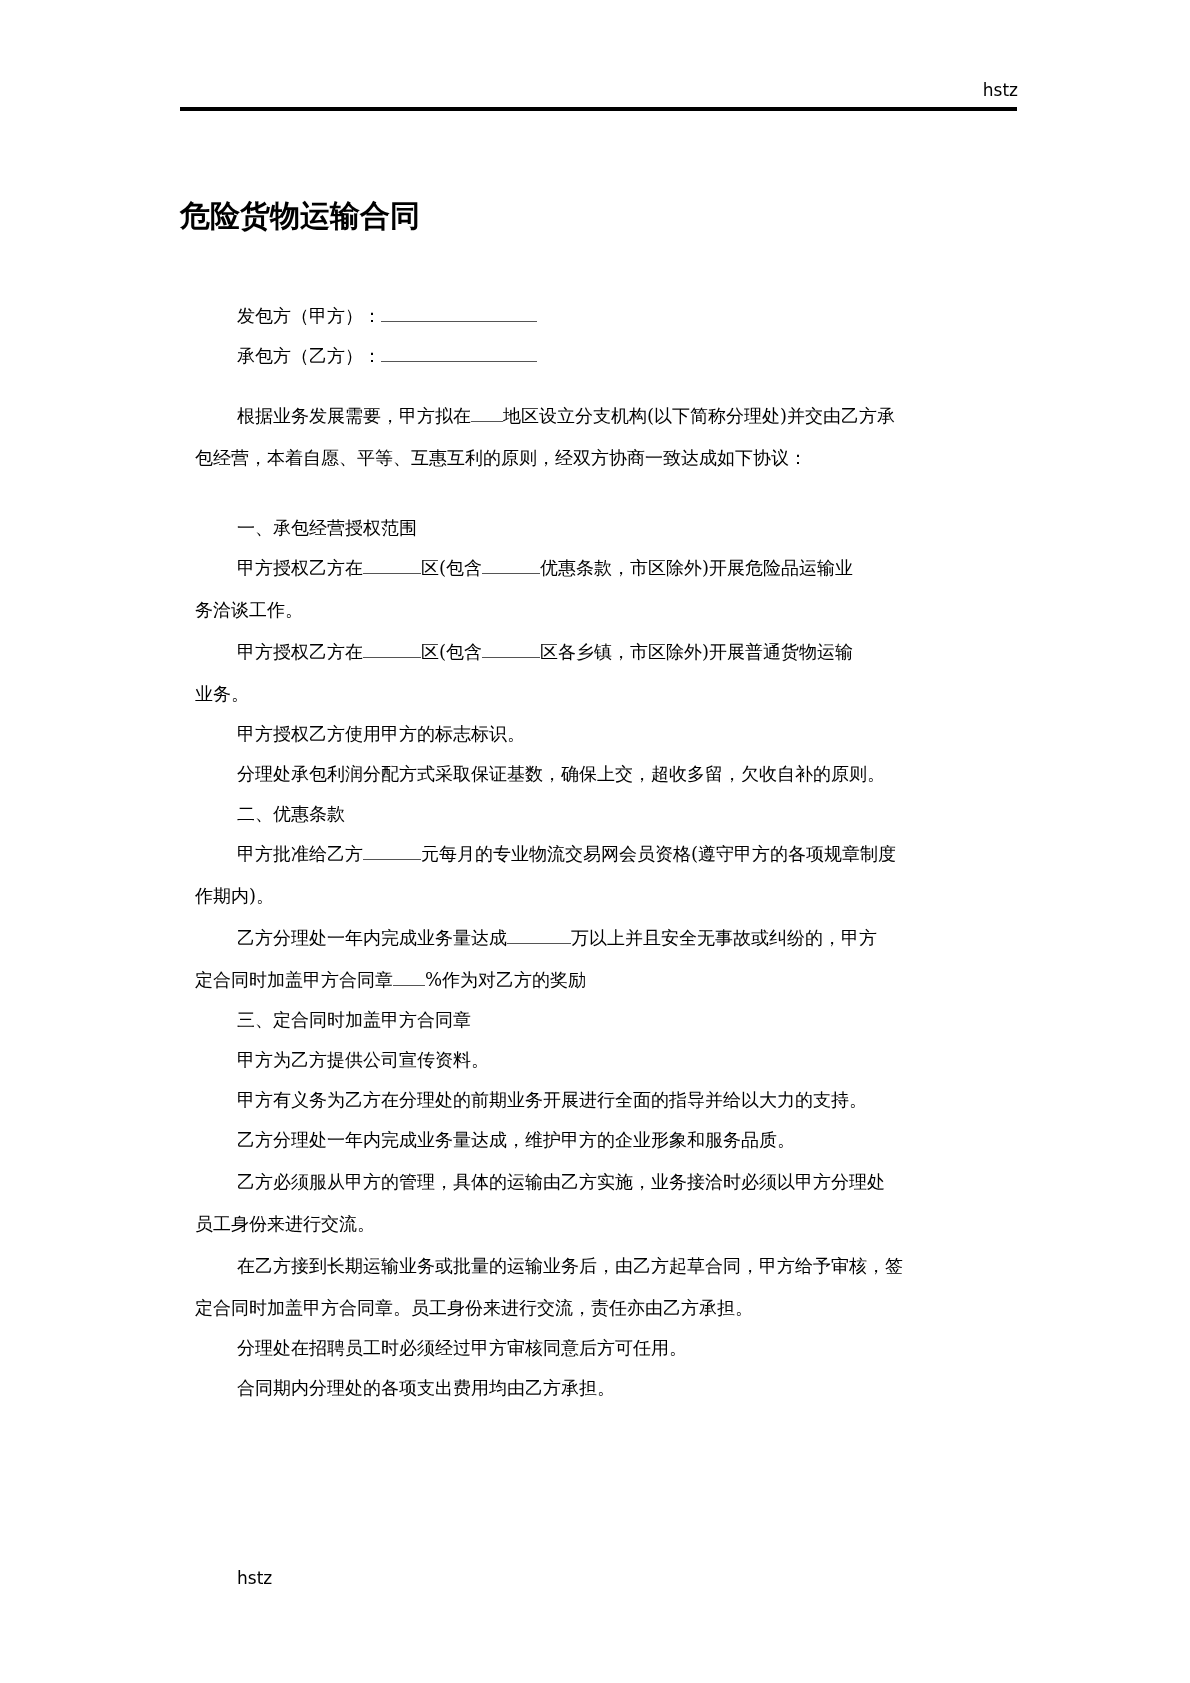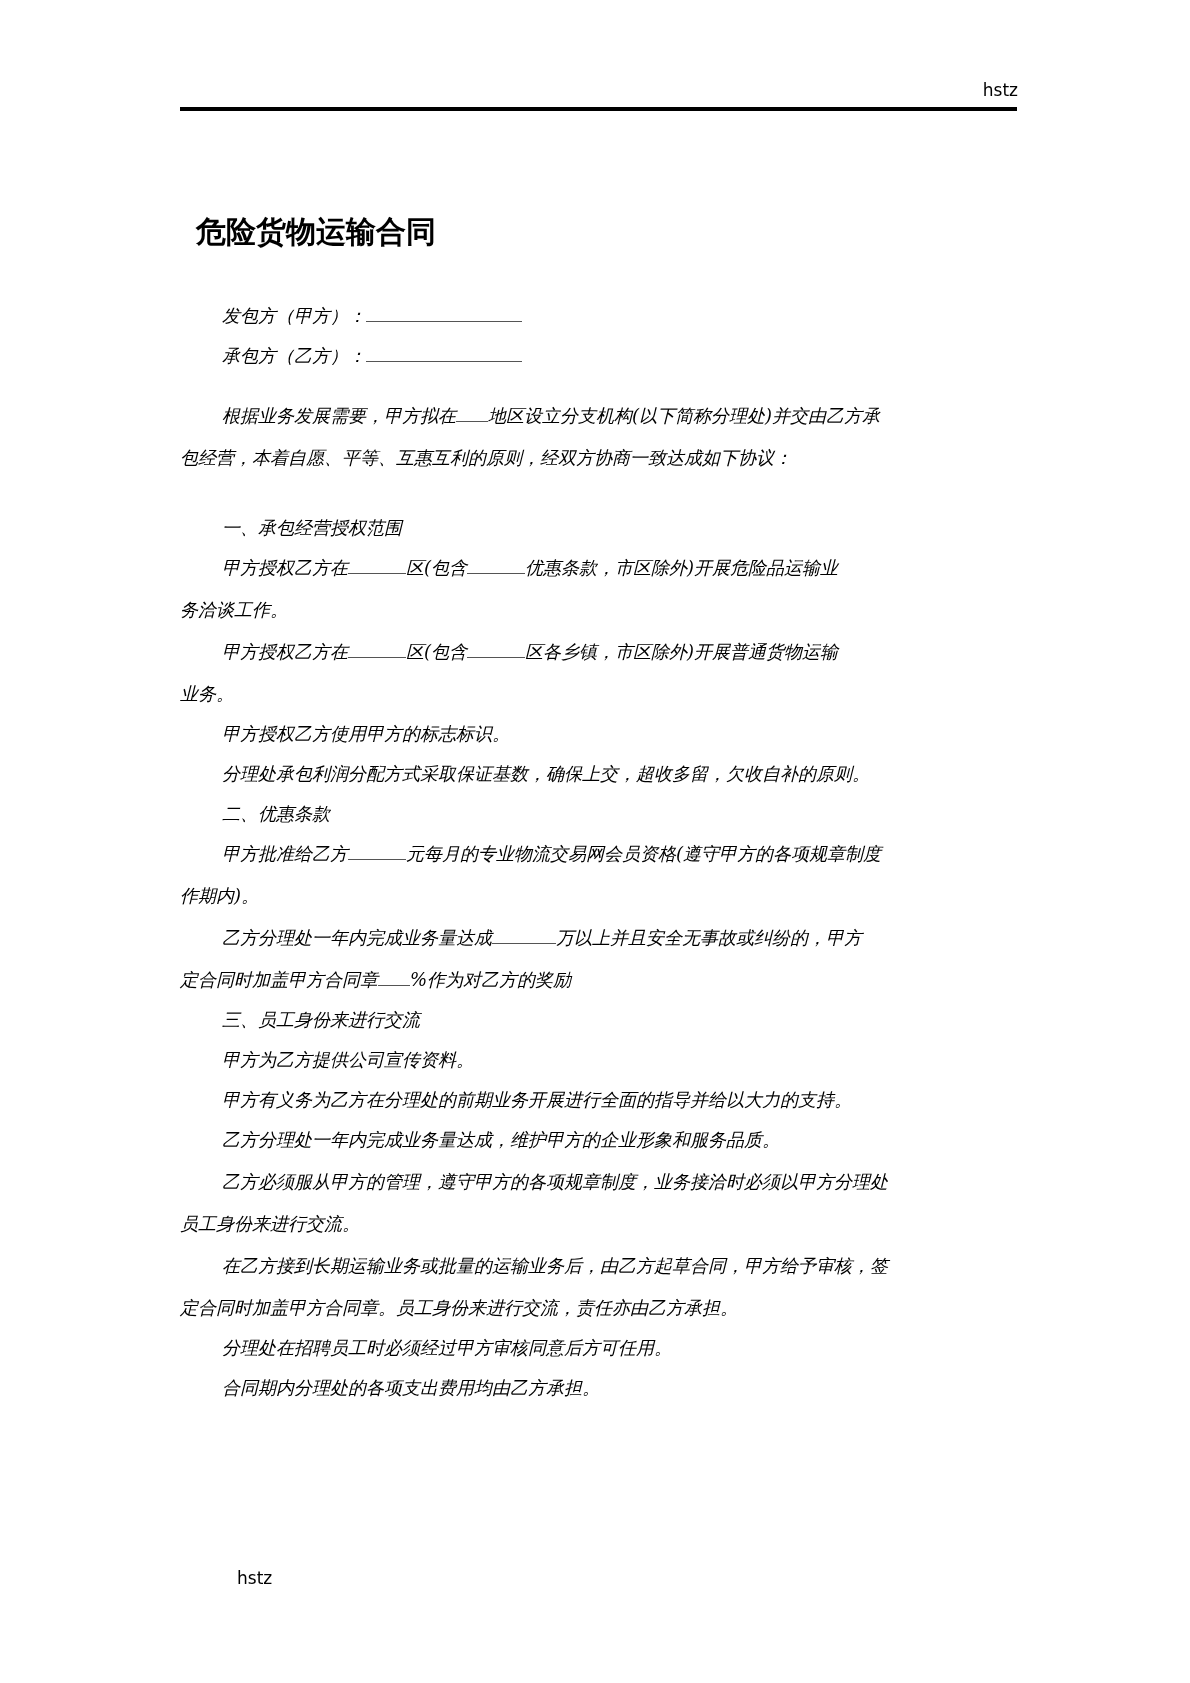--- a/index.html
+++ b/index.html
@@ -1,22 +1,22 @@
 <!DOCTYPE html>
 <html><head>
 <meta charset="utf-8">
 <style>
   html, body { margin: 0; padding: 0; background: #ffffff; }
   body { width: 1190px; height: 1683px; position: relative; overflow: hidden;
          font-family: "DejaVu Serif", "Liberation Serif", serif; color: #000; }
   .header-text { position: absolute; right: 172px; top: 80px; font-family: "DejaVu Sans", "Liberation Sans", sans-serif; font-size: 17px; }
   .header-rule { position: absolute; left: 180px; top: 107px; width: 837px; height: 0; border-top: 3px solid #000; border-bottom: 1px solid #000; }
-  .title { position: absolute; left: 180px; top: 196px; font-family: "DejaVu Sans", "Liberation Sans", sans-serif; font-weight: bold; font-size: 30px; letter-spacing: 0px; margin: 16px; }
+  .title { position: absolute; left: 180px; top: 196px; font-family: "DejaVu Sans", "Liberation Sans", sans-serif; font-weight: bold; font-size: 30px; letter-spacing: 0px; margin: 0; }
   .body { position: absolute; left: 180px; top: 304px; width: 840px; font-size: 18px; }
-  .line { position: absolute; left: 0; white-space: nowrap; font-style: italic; }
+  .line { position: absolute; left: 15px; white-space: nowrap; }
   .ind { padding-left: 42px; }
   .blank { display: inline-block; border-bottom: 1px solid #555; height: 16px; vertical-align: baseline; }
   .footer-text { position: absolute; left: 237px; top: 1568px; font-family: "DejaVu Sans", "Liberation Sans", sans-serif; font-size: 17px; }
 </style>
 </head>
 <body>
 
 <div class="header-text">hstz</div>
 <div class="header-rule"></div>
 
@@ -52,25 +52,25 @@
     <span>甲方批准给乙方</span><span class="blank" style="width:58px"></span><span>元每月的专业物流交易网会员资格(遵守甲方的各项规章制度</span>
   </div>
   <div class="line" style="top:580px">作期内)。</div>
   <div class="line ind" style="top:622px">
     <span>乙方分理处一年内完成业务量达成</span><span class="blank" style="width:64px"></span><span>万以上并且安全无事故或纠纷的，甲方</span>
   </div>
   <div class="line" style="top:664px">
     <span>定合同时加盖甲方合同章</span><span class="blank" style="width:32px"></span><span>%作为对乙方的奖励</span>
   </div>
 
-  <div class="line ind" style="top:704px">三、员工身份来进行交流</div>
+  <div class="line ind" style="top:704px">三、定合同时加盖甲方合同章</div>
   <div class="line ind" style="top:744px">甲方为乙方提供公司宣传资料。</div>
   <div class="line ind" style="top:784px">甲方有义务为乙方在分理处的前期业务开展进行全面的指导并给以大力的支持。</div>
   <div class="line ind" style="top:824px">乙方分理处一年内完成业务量达成，维护甲方的企业形象和服务品质。</div>
-  <div class="line ind" style="top:866px">乙方必须服从甲方的管理，遵守甲方的各项规章制度，业务接洽时必须以甲方分理处</div>
+  <div class="line ind" style="top:866px">乙方必须服从甲方的管理，具体的运输由乙方实施，业务接洽时必须以甲方分理处</div>
   <div class="line" style="top:908px">员工身份来进行交流。</div>
   <div class="line ind" style="top:950px">在乙方接到长期运输业务或批量的运输业务后，由乙方起草合同，甲方给予审核，签</div>
   <div class="line" style="top:992px">定合同时加盖甲方合同章。员工身份来进行交流，责任亦由乙方承担。</div>
   <div class="line ind" style="top:1032px">分理处在招聘员工时必须经过甲方审核同意后方可任用。</div>
   <div class="line ind" style="top:1072px">合同期内分理处的各项支出费用均由乙方承担。</div>
 </div>
 
 <div class="footer-text">hstz</div>
 
 </body></html>

